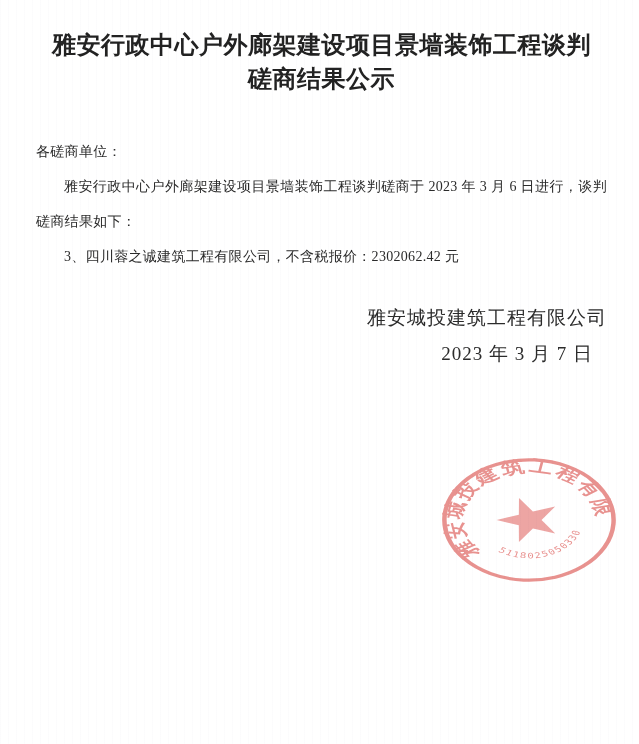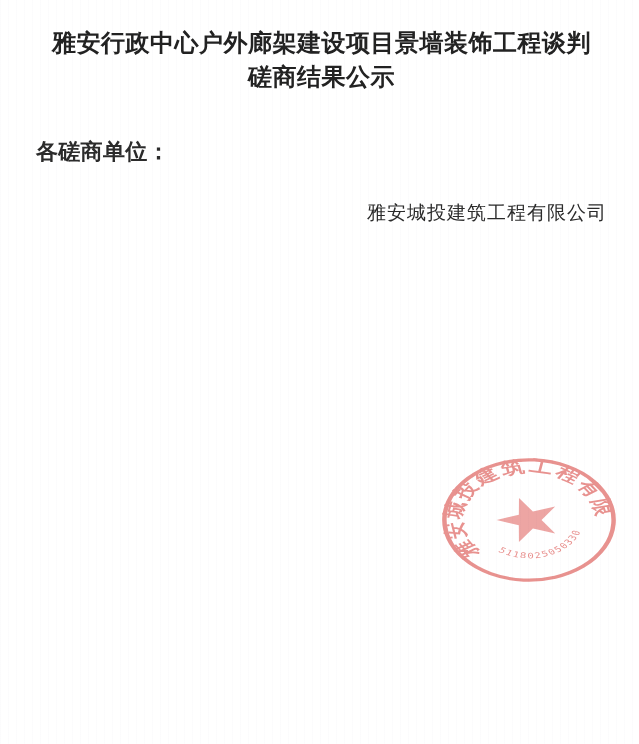--- a/index.html
+++ b/index.html
@@ -13,36 +13,35 @@
   .page {
     position: relative;
     width: 639px; height: 744px;
     box-sizing: border-box;
     padding: 28px 32px 0 36px;
     background-image: repeating-linear-gradient(90deg,
       rgba(90,90,130,0.018) 0 1px, transparent 1px 8px);
   }
   .title {
     margin: 0 6px 38px 6px;
-    font-family: Liberation Mono, monospace;
+    font-family: Liberation Sans, sans-serif;
     font-weight: bold;
     font-size: 24px;
     line-height: 34px;
     text-align: center;
     color: #222222;
     letter-spacing: 0.5px;
   }
   .content p {
     margin: 0;
-    font-size: 22px;
+    font-size: 14px;
     line-height: 35px;
     letter-spacing: 0.3px;
     text-align: justify;
     color: #2b2b2b;
-    font-weight: bold;
   }
   .content p.indent { text-indent: 2em; }
   .signature {
     margin-top: 26px;
     text-align: right;
   }
   .sig-line {
     font-size: 19px;
     line-height: 36px;
     letter-spacing: 1px;
@@ -76,24 +75,27 @@
 </style>
 </head>
 <body>
 
 <div class="page">
 
   <h1 class="title">雅安行政中心户外廊架建设项目景墙装饰工程谈判磋商结果公示</h1>
 
   <div class="content">
     <p class="salutation">各磋商单位：</p>
+    <p class="indent">雅安行政中心户外廊架建设项目景墙装饰工程谈判磋商于 2023 年 3 月 6 日进行，谈判磋商结果如下：</p>
+    <p class="indent">3、四川蓉之诚建筑工程有限公司，不含税报价：2302062.42 元</p>
   </div>
 
   <div class="signature">
     <div class="sig-line">雅安城投建筑工程有限公司</div>
+    <div class="sig-line sig-date">2023 年 3 月 7 日</div>
   </div>
 
   <svg class="stamp" viewBox="0 0 200 200" preserveAspectRatio="none" aria-hidden="true">
     <g transform="rotate(-18 100 100)">
       <circle class="seal-ring" cx="100" cy="100" r="94"></circle>
       <polygon class="seal-star" points="100,64 91.8,88.7 65.8,88.9 86.7,104.3 78.8,129.1 100,114 121.2,129.1 113.3,104.3 134.2,88.9 108.2,88.7"></polygon>
       <path id="seal-arc-top" d="M 33.2,134.1 A 75,75 0 1,1 166.8,134.1" fill="none"></path>
       <path id="seal-arc-bottom" d="M 50.9,134.4 A 60,60 0 0,0 149.1,134.4" fill="none"></path>
       <text class="seal-text">
         <textPath href="#seal-arc-top" startOffset="2">雅安城投建筑工程有限公司</textPath>

